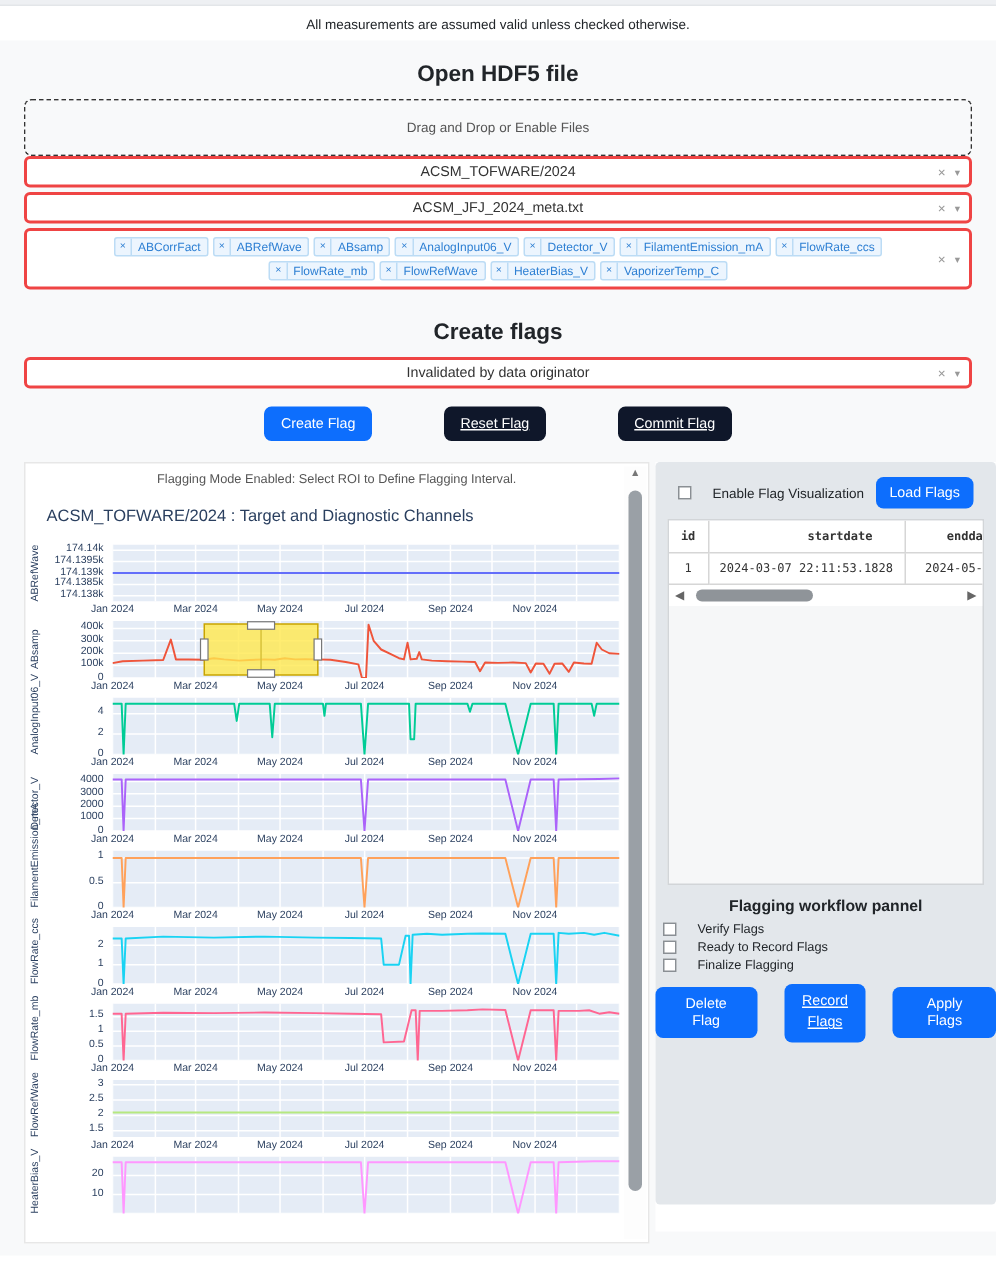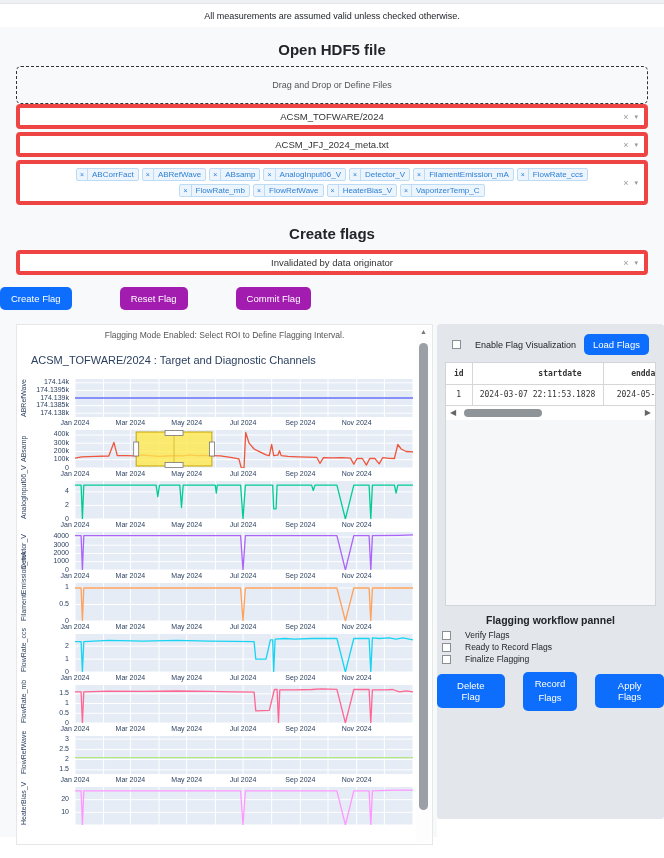--- a/index.html
+++ b/index.html
@@ -6,36 +6,36 @@
   html,body { width: 664px; height: 858px; overflow: hidden; background:#fff;
     font-family: "Liberation Sans", sans-serif; color:#212529; }
   .topstrip { height:4px; background:#eef0f3; border-bottom:1px solid #e3e6e9; }
   .app-header { background:#fff; padding:5px 0 6px; text-align:center; }
   .app-title { font-size:21px; font-weight:bold; }
   .app-subtitle { font-size:9px; margin-top:2px; }
   .upper { background:#f8f9fa; padding-top:8px; height:810px; }
   .section-heading { text-align:center; font-size:15px; font-weight:bold; margin:6px 0 8px; }
   .upload-box { margin:0 16px; height:38px; border:1px dashed #333; border-radius:5px;
     display:flex; align-items:center; justify-content:center; font-size:9px; color:#555; background:#f8f9fa; }
-  .dd { margin:0 16px 3px; background:#fff; border:4px solid #ef4444; border-radius:4px;
+  .dd { margin:0 16px 3px; background:#fff; border:2px solid #ef4444; border-radius:4px;
     min-height:21px; display:flex; align-items:center; position:relative; }
   .dd-value { flex:1; text-align:center; font-size:9.5px; color:#333; padding:3px 40px 3px 40px; }
   .dd-controls { position:absolute; right:6px; top:0; bottom:0; display:flex; align-items:center; gap:6px; color:#999; }
   .dd-x { font-size:9px; cursor:pointer; }
   .dd-caret { font-size:7px; color:#999; }
   .tags { display:flex; flex-wrap:wrap; justify-content:center; gap:3px; padding:4px 2px; }
   .tag { display:inline-flex; align-items:stretch; border:1px solid #bcdcf5; background:#ecf5fe;
     border-radius:2px; font-size:8px; color:#2d7fd3; }
   .tag-x { padding:1px 3px; border-right:1px solid #bcdcf5; font-size:7px; display:flex; align-items:center; cursor:pointer; }
   .tag-label { padding:1px 4px; display:flex; align-items:center; white-space:nowrap; }
-  .btn-row { display:flex; justify-content:flex-start; gap:48px; margin-top:12px; }
+  .btn-row { display:flex; justify-content:center; gap:48px; margin-top:12px; }
   .btn { border:none; border-radius:5px; font-size:9.5px; padding:6px 11px; color:#fff;
     font-family:"Liberation Sans",sans-serif; cursor:pointer; }
   .btn-primary { background:#0d6efd; }
-  .btn-secondary { background:#a21caf; }
+  .btn-secondary { background:#0f172a;text-decoration:underline; }
   .main-row { display:flex; margin:14px 0 0 16px; gap:4px; height:521px; }
   .plot-card { width:417px; height:521px; background:#fff; border:1px solid #e7e7e7;
     position:relative; overflow:hidden; }
   .mode-msg { text-align:center; font-size:8.5px; color:#555; padding-top:5px; }
   .fig-title { font-size:11px; color:#2a3f5f; margin:14px 0 0 14px; }
   .figure { position:absolute; left:0; top:54px; width:400px; }
   .subplot { position:relative; height:51px; width:400px; }
   .sp-ylabel { position:absolute; left:1px; top:0; width:12px; height:38px; font-size:7px; color:#2a3f5f;
     writing-mode:vertical-rl; transform:rotate(180deg); text-align:center; white-space:nowrap; line-height:12px; }
   .sp-yticks { position:absolute; left:13px; top:0; width:43px; height:38px; }
@@ -62,36 +62,36 @@
   .hscroll { position:relative; height:14px; background:#fff; }
   .harrow { position:absolute; top:2px; font-size:8px; color:#666; }
   .hthumb { position:absolute; top:3px; height:8px; background:#8f9499; border-radius:4px; }
   .rp-workflow-heading { position:absolute; top:290px; left:0; right:0; text-align:center;
     font-size:10.5px; font-weight:bold; color:#212529; }
   .rp-checks { position:absolute; top:306px; left:5px; }
   .rp-checks .cb-row { margin-bottom:2px; }
   .rp-checks .rp-cb-label { font-size:8.5px; }
   .rp-btns { position:absolute; top:348px; left:0; right:0; display:flex; justify-content:center;
     align-items:center; gap:18px; }
-  .btn-record { width:58px; padding:5px 4px; line-height:1.5; }
+  .btn-record { width:58px; padding:5px 4px; line-height:1.5;text-decoration:underline; }
 </style>
 </head>
 <body>
 
 <div class="topstrip"></div>
 
 <header class="app-header">
   <div class="app-subtitle">All measurements are assumed valid unless checked otherwise.</div>
 </header>
 
 <div class="upper">
 
   <div class="section-heading">Open HDF5 file</div>
   <div class="upload-box">
-    <span>Drag and Drop or Define Files</span>
+    <span>Drag and Drop or Enable Files</span>
   </div>
 
 
   <div class="dd">
     <div class="dd-value">ACSM_TOFWARE/2024</div>
     <div class="dd-controls">
       <span class="dd-x">×</span>
       <span class="dd-caret">▾</span>
     </div>
   </div>

